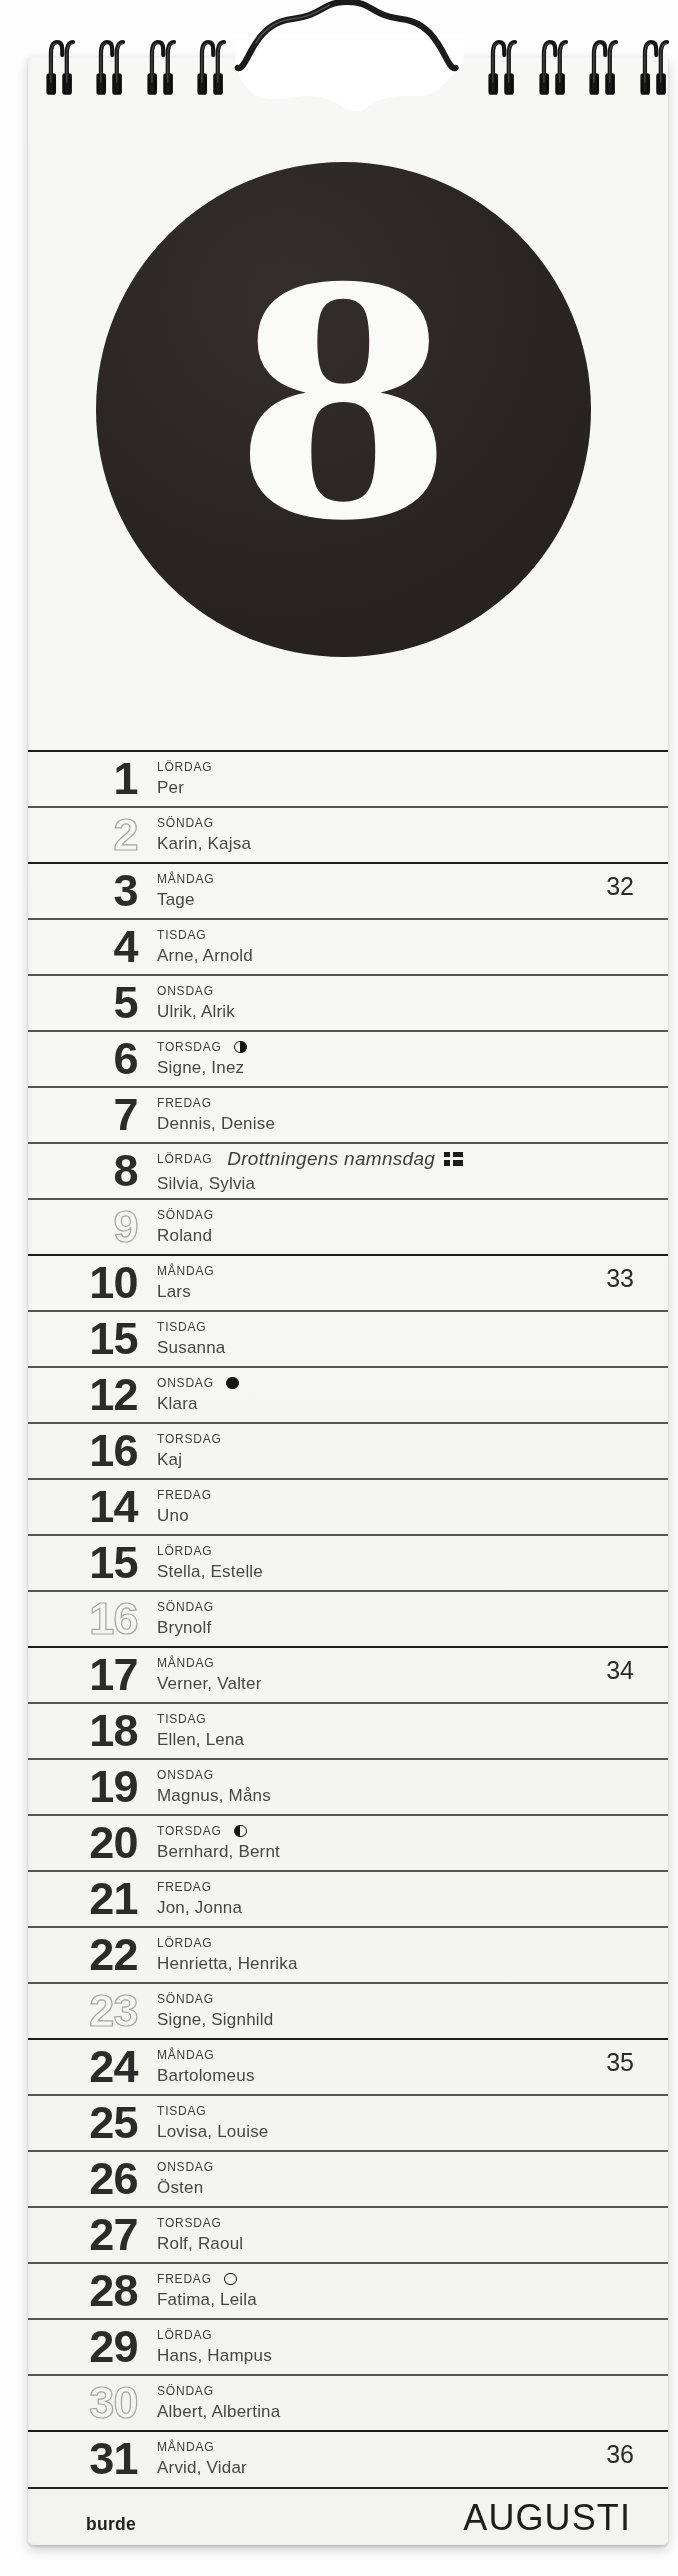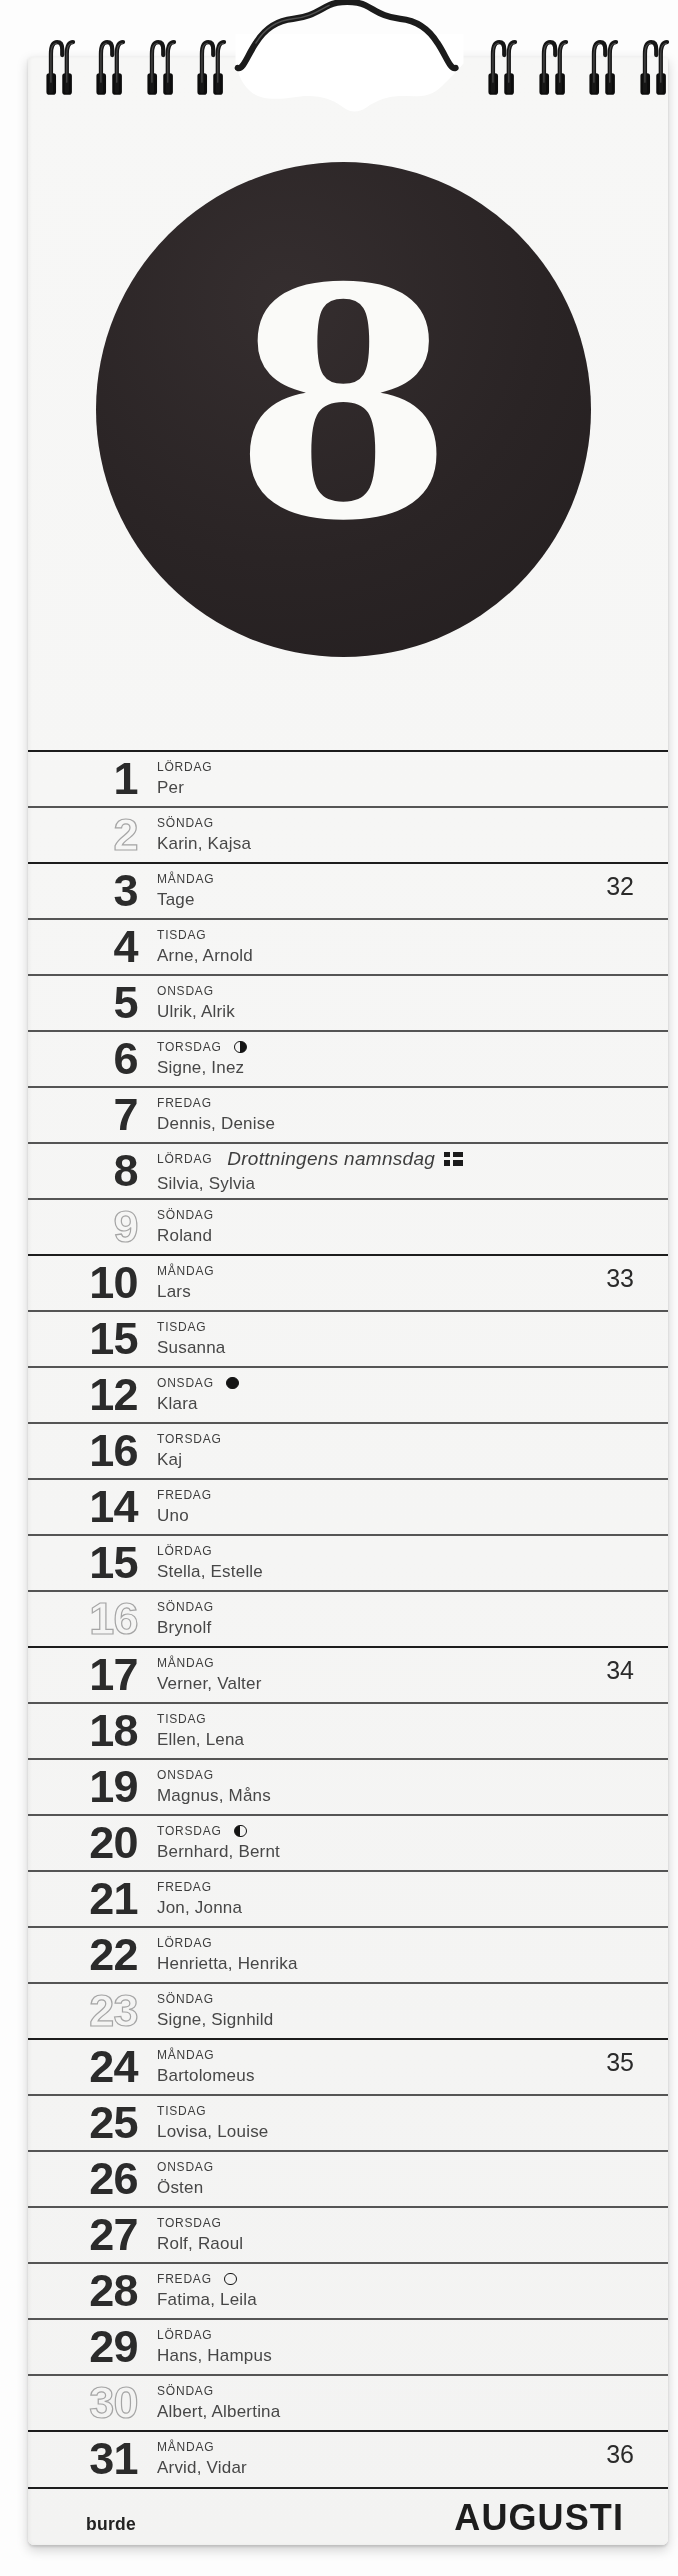--- a/index.html
+++ b/index.html
@@ -59,21 +59,21 @@
         background-color:#1b1b1b;
         background-image:linear-gradient(#f6f6f4,#f6f6f4),linear-gradient(#f6f6f4,#f6f6f4);
         background-repeat:no-repeat;
         background-size:3.4px 100%,100% 3.4px;
         background-position:6.2px 0,0 5.1px;}
 
   
   .footer{position:absolute;left:0;right:0;top:2430px;bottom:0;border-top:2.8px solid #1d1d1d;}
   .brand{position:absolute;left:34px;bottom:10.2px;font-size:17.5px;font-weight:700;
          letter-spacing:0.3px;color:#222;margin-left:24px;}
-  .month-name{position:absolute;right:44px;bottom:5.7px;font-size:36px;font-weight:700;
+  .month-name{position:absolute;right:37px;bottom:5.7px;font-size:36px;font-weight:400;
               letter-spacing:1.1px;color:#1d1d1d;}
 </style>
 </head>
 <body>
 
 <div class="canvas">
 
   <div class="page">
 
     <div class="circle">

